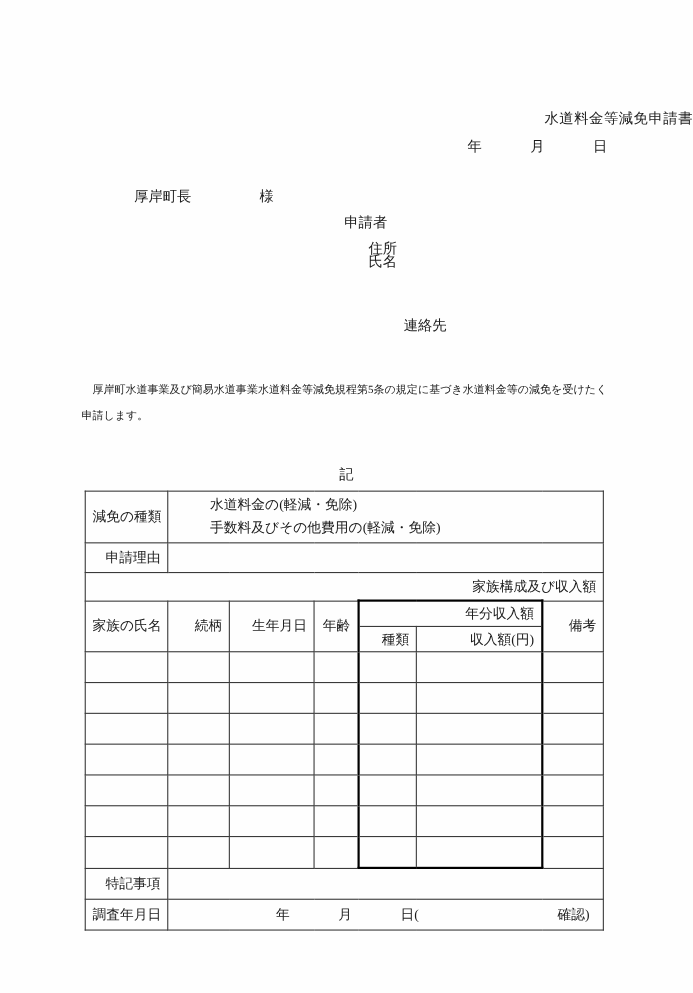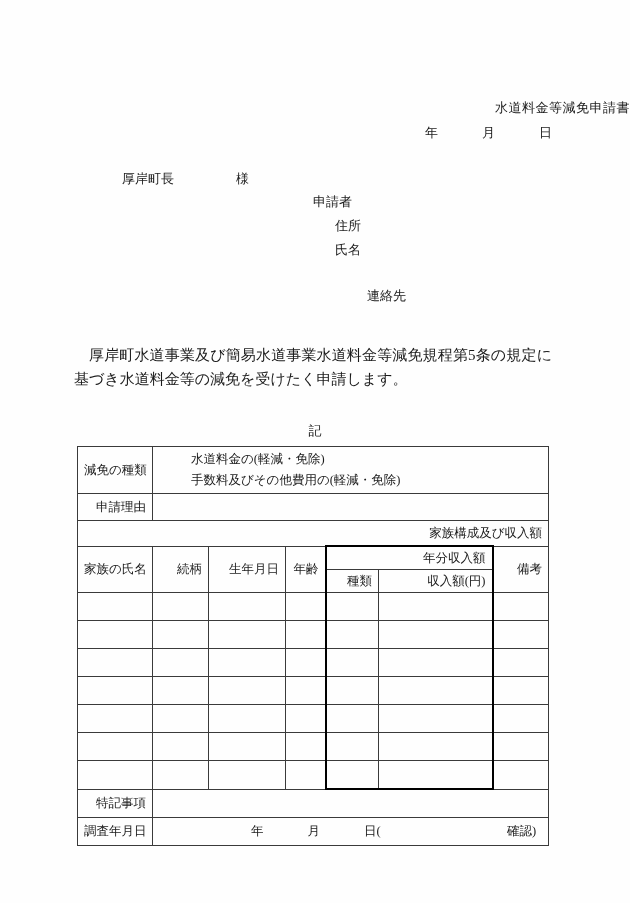--- a/index.html
+++ b/index.html
@@ -64,30 +64,30 @@
 
   .applicant-block {
     position: absolute;
     left: 0;
     top: 193px;
     font-size: 13px;
   }
   .applicant-block .row { white-space: nowrap; }
   .ap-applicant { position: absolute; left: 313px; top: 0px; }
   .ap-address   { position: absolute; left: 335px; top: 24px; }
-  .ap-name      { position: absolute; left: 335px; top: 48px; }
+  .ap-name      { position: absolute; left: 335px; top: 36px; }
   .ap-contact   { position: absolute; left: 327px; top: 94px; margin-left: 40px; }
 
   
   .body-text {
     position: absolute;
     left: 74px;
     top: 343px;
     width: 478px;
-    font-size: 15px;
+    font-size: 10px;
     line-height: 24px;
     text-align: justify;
     text-justify: inter-ideograph;
   }
   .body-text p {
     margin: 0;
     text-indent: 1em;
   }
   .ki {
     position: absolute;

